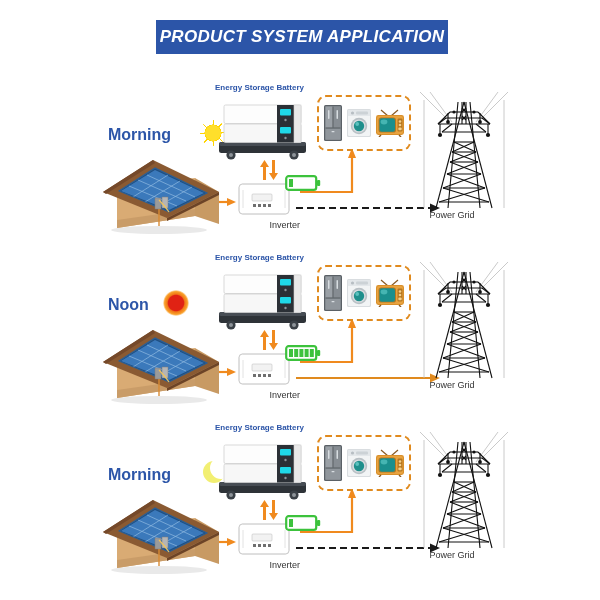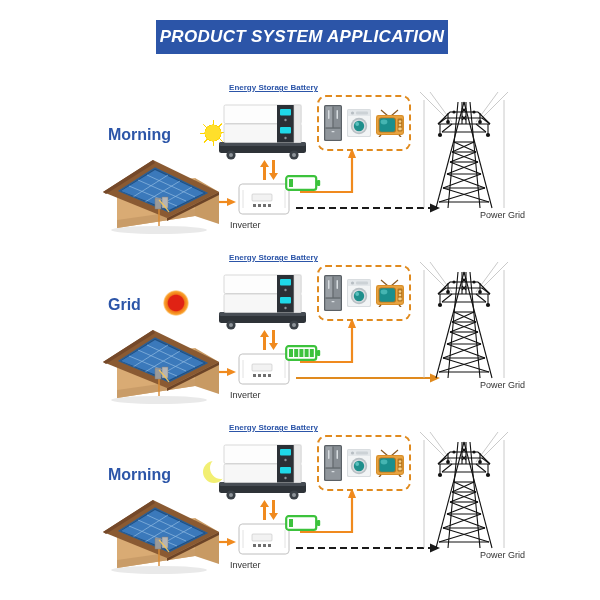--- a/index.html
+++ b/index.html
@@ -65,43 +65,43 @@
   .moon::before{content:"";position:absolute;left:3px;top:1px;width:22px;height:22px;
     border-radius:50%;background:#f2ef72;}
   .moon::after{content:"";position:absolute;left:10px;top:-3px;width:22px;height:22px;
     border-radius:50%;background:#ffffff;}
 
   
   .house{position:absolute;left:95px;top:60px;width:130px;height:95px;}
 
   
   .ess{position:absolute;left:215px;top:18px;width:95px;height:65px;}
-  .ess-label{position:absolute;left:213px;top:3px;width:105px;text-align:right;
-    color:#2c55a8;font-size:8px;font-weight:bold;white-space:nowrap;text-decoration:underline;}
+  .ess-label{position:absolute;left:207px;top:3px;width:105px;text-align:center;
+    color:#2c55a8;font-size:8px;font-weight:bold;white-space:nowrap;}
 
   
   .inverter{position:absolute;left:234px;top:100px;width:62px;height:40px;}
-  .inverter-label{position:absolute;left:230px;top:140px;width:70px;text-align:left;
+  .inverter-label{position:absolute;left:230px;top:140px;width:70px;text-align:right;
     color:#333333;font-size:9px;}
 
   
   .bidir{position:absolute;left:256px;top:80px;width:26px;height:20px;}
 
   
   .charge{position:absolute;left:285px;top:95px;width:36px;height:16px;}
 
   
   .appl-box{position:absolute;left:317px;top:15px;width:90px;height:52px;
     border:2px dashed #e08a1e;border-radius:9px;background:#ffffff;}
   .appl-inner{position:absolute;left:0;top:0;width:100%;height:100%;
     display:flex;align-items:center;justify-content:space-around;padding:0 3px;box-sizing:border-box;}
 
   
   .tower{position:absolute;left:418px;top:10px;width:92px;height:120px;}
-  .tower-label{position:absolute;left:417px;top:130px;width:108px;text-align:right;
+  .tower-label{position:absolute;left:398px;top:130px;width:108px;text-align:center;
     color:#333333;font-size:9px;}
 
   
   .conn{position:absolute;left:0;top:0;width:600px;height:170px;pointer-events:none;}
 </style>
 </head>
 <body>
 
 <div class="page">
 
@@ -338,21 +338,21 @@
     <g>
       <path d="M300 112 L352 112 L352 78" stroke="#f08a1e" stroke-width="2.2" fill="none"></path>
       <polygon points="352,68 348,78 356,78" fill="#f08a1e"></polygon>
     </g>
 
     <g>
       <line x1="296" y1="128" x2="432" y2="128" stroke="#e08a1e" stroke-width="2.2"></line>
       <polygon points="440,128 430,123.5 430,132.5" fill="#e08a1e"></polygon>
     </g>
   </svg>
-      <div class="time-label">Grid</div>
+      <div class="time-label">Noon</div>
       <div class="time-icon sun-noon" style="left: 163px;"></div>
       <div class="house"><svg viewBox="0 0 130 95" width="130" height="95">
 
     <ellipse cx="64" cy="90" rx="48" ry="4" fill="#e9e9e9"></ellipse>
 
     <polygon points="100,38 124,52 124,84 100,76" fill="#c89a63"></polygon>
 
     <polygon points="22,46 100,38 100,76 22,88" fill="#d9ab74"></polygon>
 
     <polygon points="22,80 100,69 100,76 22,88" fill="#c99c68"></polygon>

